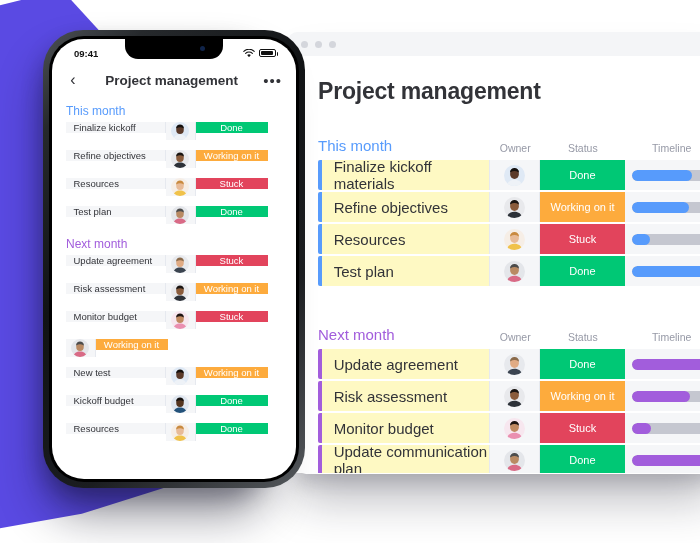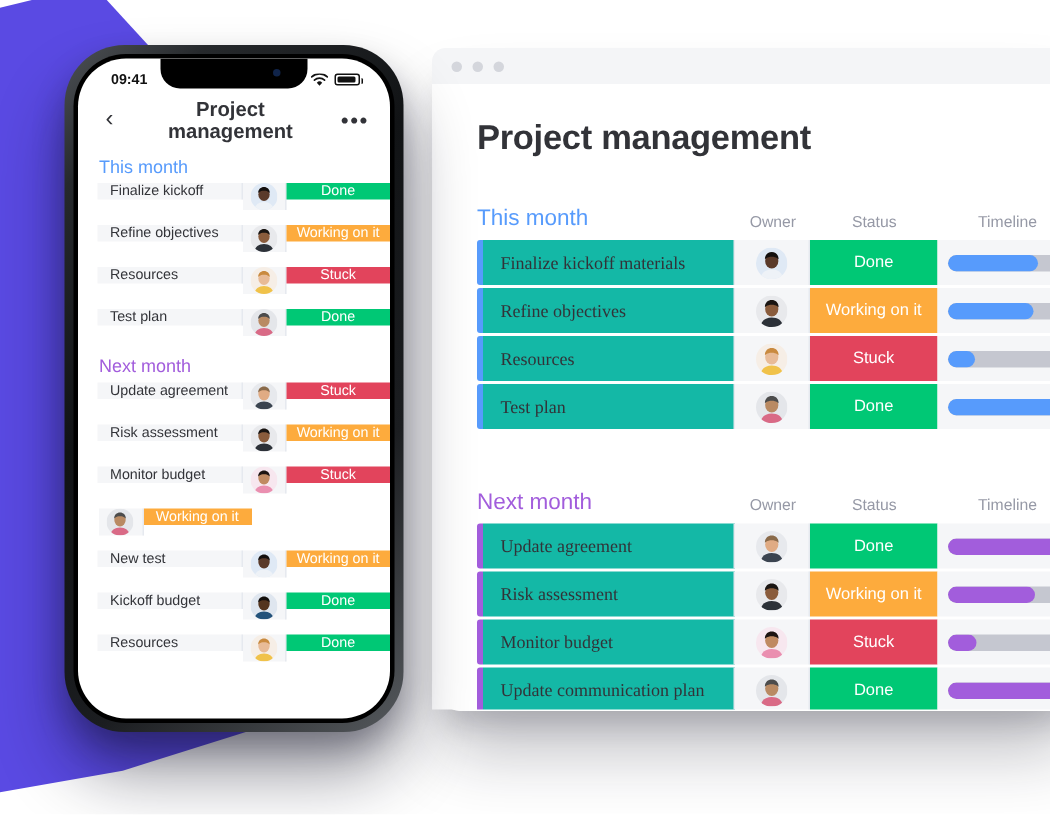--- a/index.html
+++ b/index.html
@@ -60,24 +60,23 @@
   .col-h { font-size: 10.5px; color: #9699a6; text-align: center; line-height: 1; }
   .col-owner { width: 54px; margin-top: 42px; }
   .col-status { width: 92px; }
   .col-time { width: 100px; }
 
   .drow { display: flex; align-items: stretch; height: 30px; margin-bottom: 2px; }
   .dbar { width: 4px; border-radius: 2px 0 0 2px; }
   .dbar.blue { background: #579BFC; }
   .dbar.purple { background: #A25DDC; }
   .dname {
-    width: 182px; background: #14b8a6; display: flex; align-items: center;
-    padding-left: 12px; font-size: 12px; color: #323338;
+    width: 182px; background: #fef9c3; display: flex; align-items: center;
+    padding-left: 12px; font-size: 15px; color: #323338;
     border-right: 1px solid #e6e9ef;
-    font-family: Liberation Serif, serif;
   }
   .downer {
     width: 54px; background: #f5f6f8; display: flex;
     align-items: center; justify-content: center;
     border-right: 1px solid #e6e9ef;
   }
   .dstatus {
     width: 92px; display: flex; align-items: center; justify-content: center;
     font-size: 11px; color: #fff;
   }
@@ -95,21 +94,21 @@
 
   
   .phone-wrap { position: absolute; left: 38px; top: 20px; width: 236px; height: 470px; }
   .phone-shadow {
     position: absolute; left: 6px; top: 14px; width: 224px; height: 452px;
     border-radius: 38px;
     box-shadow: 0 28px 46px rgba(10,10,30,.45), 0 10px 22px rgba(10,10,30,.3);
     background: #111;
   }
   .phone {
-    position: absolute; left: 5px; top: 10px; width: 226px; height: 458px;
+    position: absolute; left: 5px; top: 10px; width: 262px; height: 458px;
     background: linear-gradient(135deg,#4e5256 0%,#26292c 14%,#111315 40%,#1b1d20 70%,#55595d 100%);
     border-radius: 40px; padding: 6px;
   }
   .phone-inner {
     width: 100%; height: 100%; background: #000; border-radius: 35px; padding: 3px;
   }
   .screen {
     width: 100%; height: 100%; background: #fff;
     border-radius: 32px; overflow: hidden; position: relative;
   }

